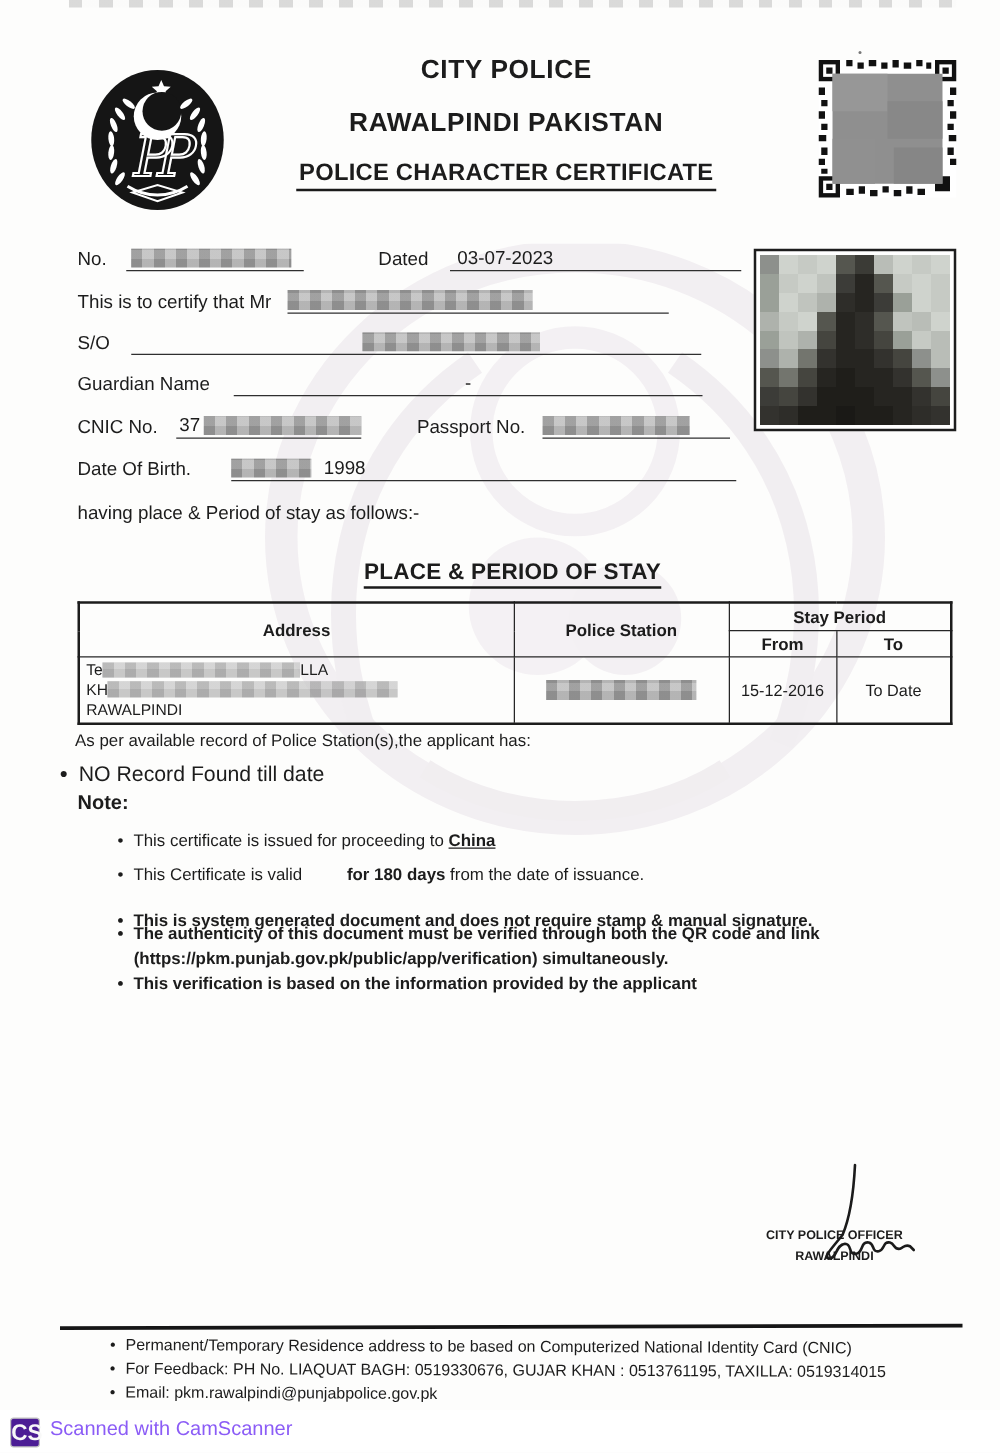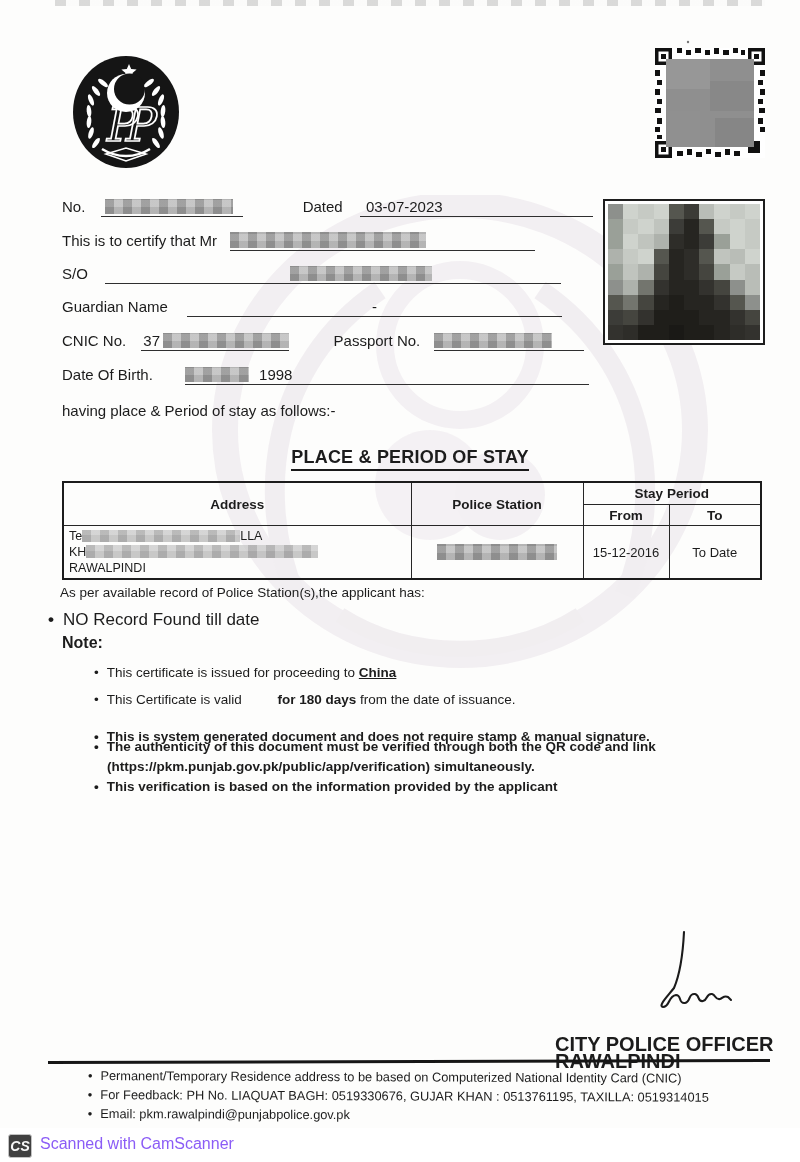--- a/index.html
+++ b/index.html
@@ -51,30 +51,30 @@
   .note-h{left:62px;top:634px;font-size:16px;font-weight:bold;}
   .notes{left:94px;top:665px;width:680px;font-size:13.5px;}
   .nline{position:absolute;left:0;white-space:nowrap;}
   .nline.bullet::before{content:"\2022";margin-right:8px;}
   .nline.bold{font-weight:bold;}
   .nline .b{font-weight:bold;padding-left:32px;}
   .nline .u{font-weight:bold;text-decoration:underline;}
   .nline.cont{padding-left:13px;}
   
   .sig{left:632px;top:930px;}
-  .officer{left:555px;top:1036px;width:225px;font-size:20px;font-weight:bold;line-height:17px;}
+  .officer{left:555px;top:980px;width:225px;text-align:center;font-size:10px;font-weight:bold;line-height:17px;}
   .divider{left:48px;top:1060px;width:722px;height:3px;background:#161616;transform:rotate(-.15deg);}
   
   .footer{left:88px;top:1068px;width:700px;font-size:12.8px;transform:rotate(.25deg);transform-origin:left top;}
   .fl{position:absolute;left:0;white-space:nowrap;}
   .fl::before{content:"\2022";margin-right:8px;}
   
   .csbar{left:0;top:1128px;width:800px;height:34px;background:#ffffff;}
-  .csbox{position:absolute;left:8px;top:6px;width:22px;height:22px;background:#404040;border:1.6px solid #c2c2c2;border-radius:3px;
-    color:#f8f8f8;font-size:14px;font-weight:bold;text-align:center;line-height:22px;font-style:italic;}
+  .csbox{position:absolute;left:8px;top:6px;width:22px;height:22px;background:#4c1d95;border:1.6px solid #c2c2c2;border-radius:3px;
+    color:#f8f8f8;font-size:18px;font-weight:bold;text-align:center;line-height:22px;}
   .cstext{position:absolute;left:40px;top:7px;font-size:16px;color:#8b5cf6;}
   
   .photo{left:603px;top:199px;width:152px;height:136px;background:#fff;border:2.5px solid #1d1d1d;padding:3px;}
   .qr{left:653px;top:40px;}
   .emblem{left:72px;top:55px;}
 </style>
 </head>
 <body>
 
 <div class="abs top-smudge"></div>
@@ -110,20 +110,25 @@
       <ellipse cx="91" cy="56" rx="6" ry="2.3" transform="rotate(96 91 56)"></ellipse>
       <ellipse cx="89" cy="45" rx="6" ry="2.3" transform="rotate(112 89 45)"></ellipse>
       <ellipse cx="84" cy="36" rx="6" ry="2.3" transform="rotate(128 84 36)"></ellipse>
       <ellipse cx="77" cy="28" rx="6" ry="2.3" transform="rotate(142 77 28)"></ellipse>
     </g>
     <path d="M30,94 C38,99 46,101 54,101 C62,101 70,99 78,94" fill="none" stroke="#ffffff" stroke-width="2.4"></path>
     <path d="M34,99 L54,93 L74,99 L54,106 Z" fill="none" stroke="#ffffff" stroke-width="1.6"></path>
     <text x="54" y="86" text-anchor="middle" font-family="'DejaVu Serif',serif" font-style="italic" font-size="46" fill="none" stroke="#ffffff" stroke-width="1.7" letter-spacing="-12">PP</text>
   </svg>
 
+  <div class="abs title-block">
+    <div class="t1">CITY POLICE</div>
+    <div class="t2">RAWALPINDI PAKISTAN</div>
+    <div class="t3wrap"><span class="t3">POLICE CHARACTER CERTIFICATE</span></div>
+  </div>
 
   <svg class="abs qr" width="114" height="124" viewBox="0 0 114 124">
     <circle cx="35" cy="2" r="1.2" fill="#777"></circle>
     <g transform="translate(2,8)">
       <rect x="0" y="0" width="110" height="110" fill="#ffffff"></rect>
       <g fill="#111111">
         <rect x="0" y="0" width="17" height="17"></rect>
           <rect x="93" y="0" width="17" height="17"></rect>
           <rect x="0" y="93" width="17" height="17"></rect>
         <rect x="93" y="93" width="12" height="12"></rect>

